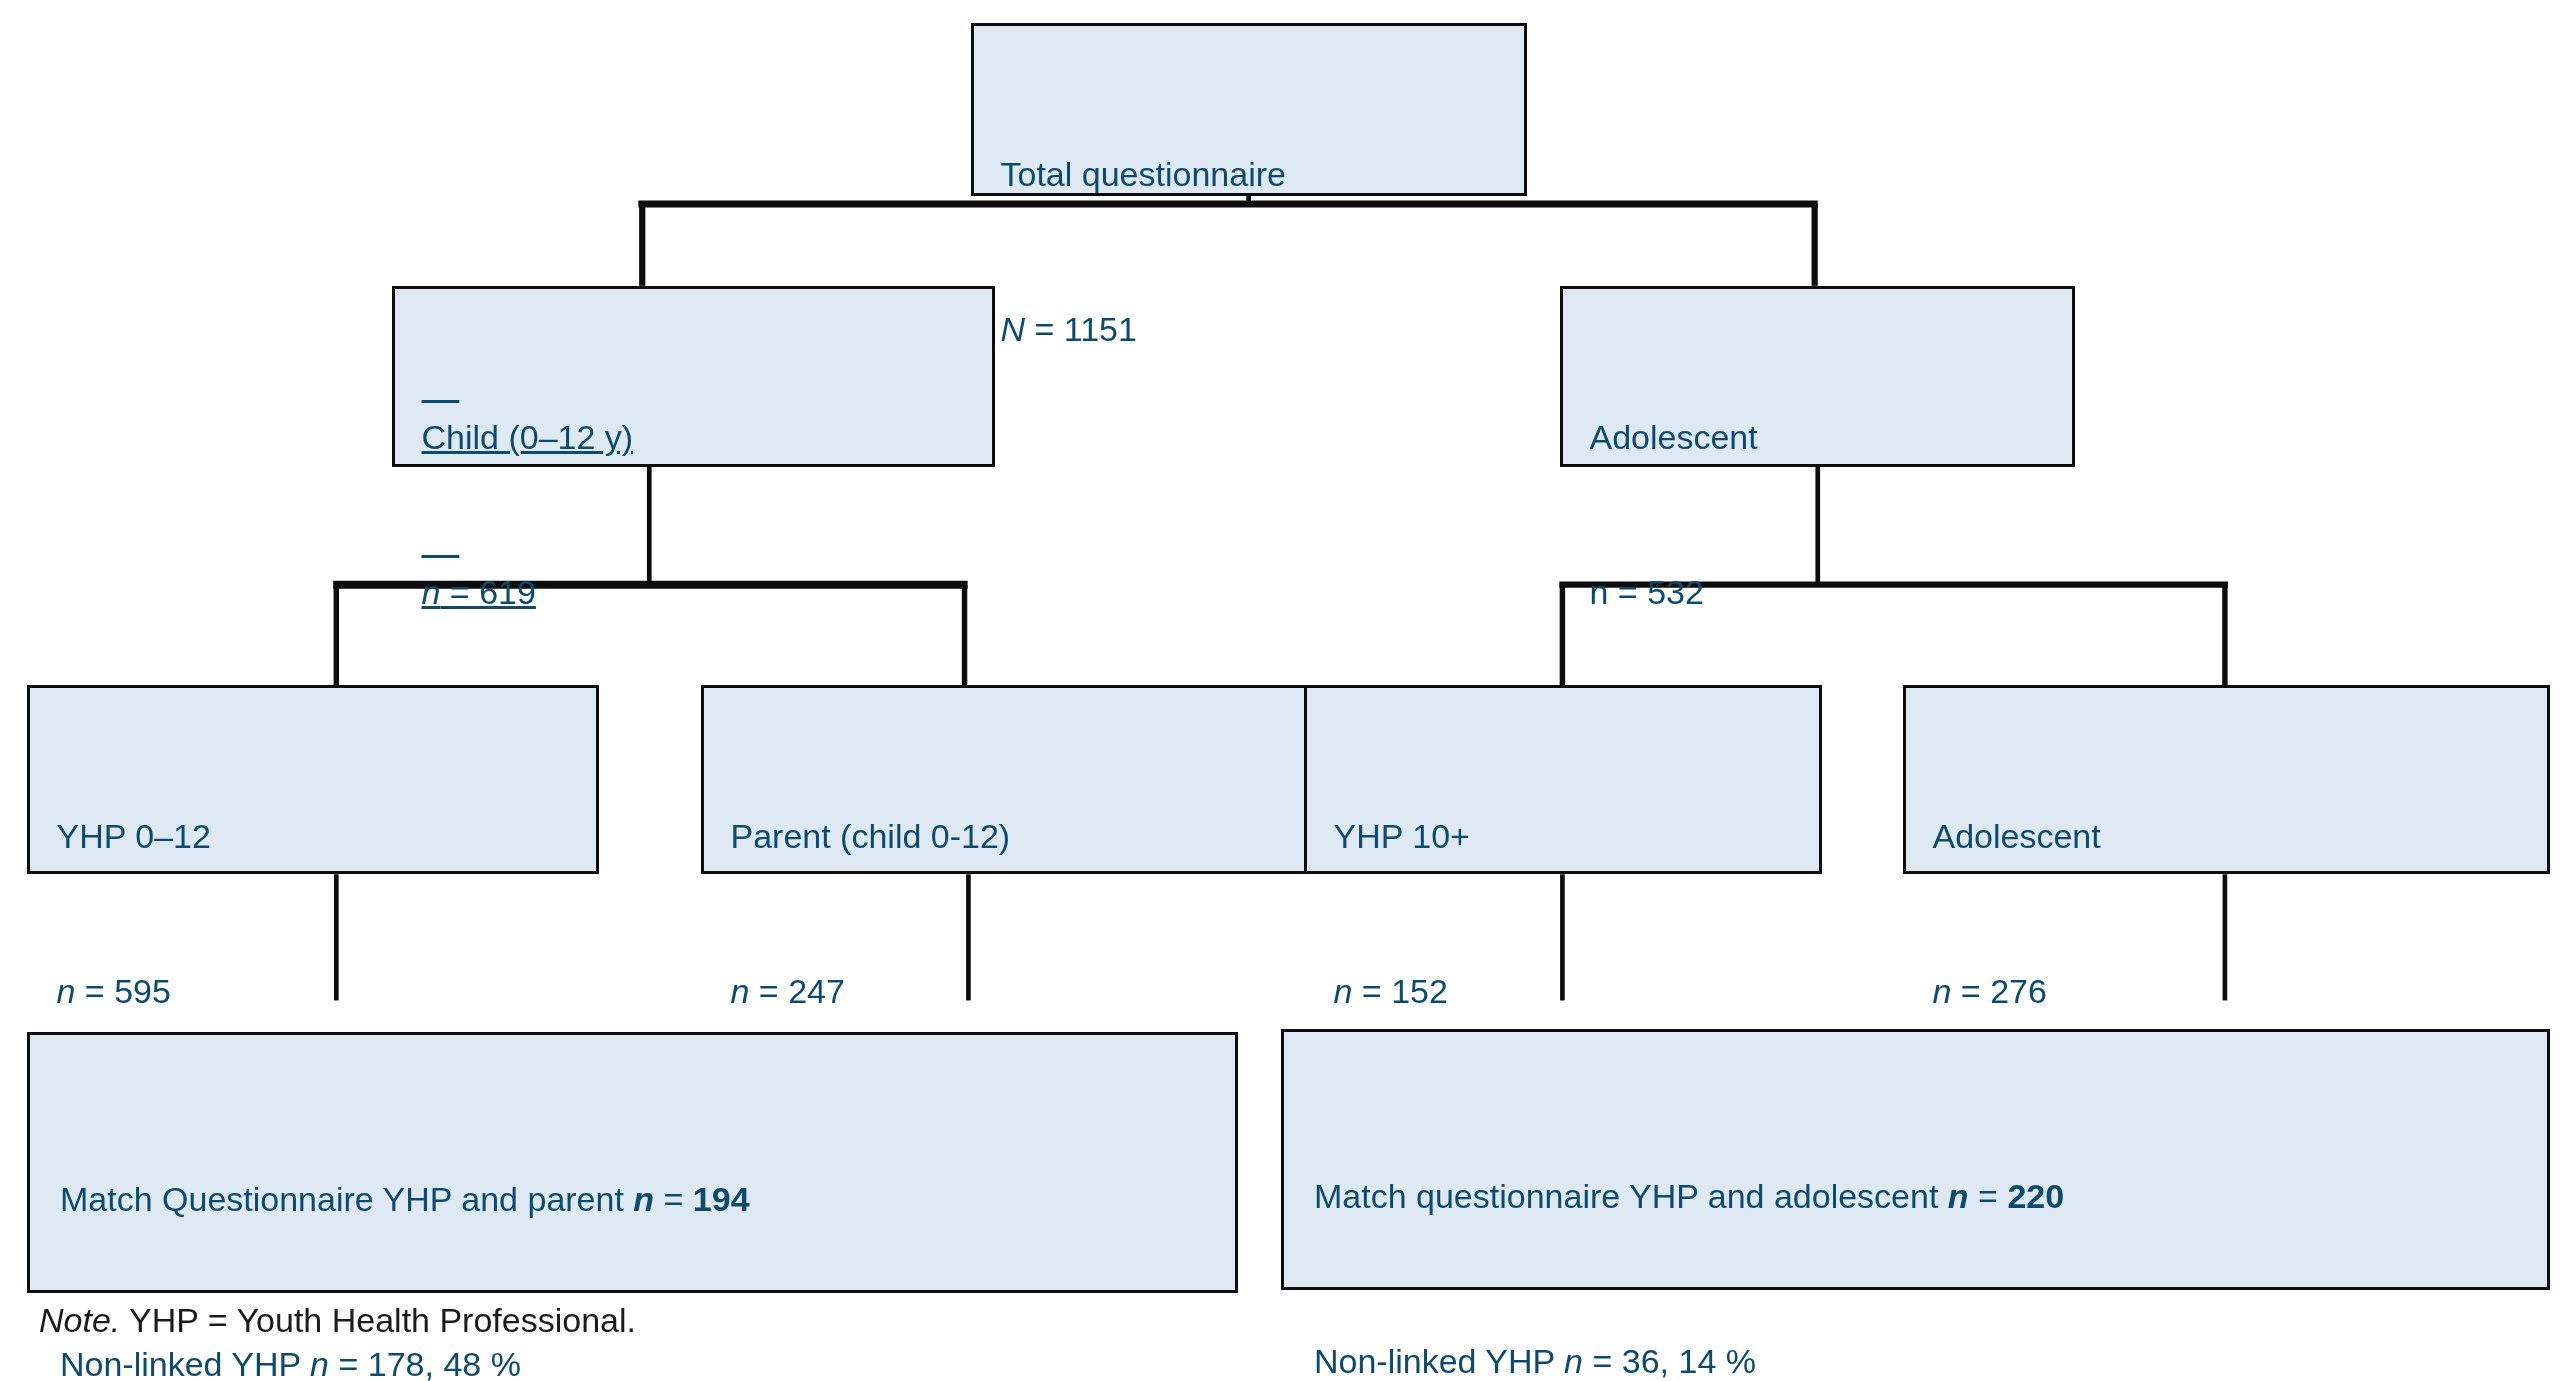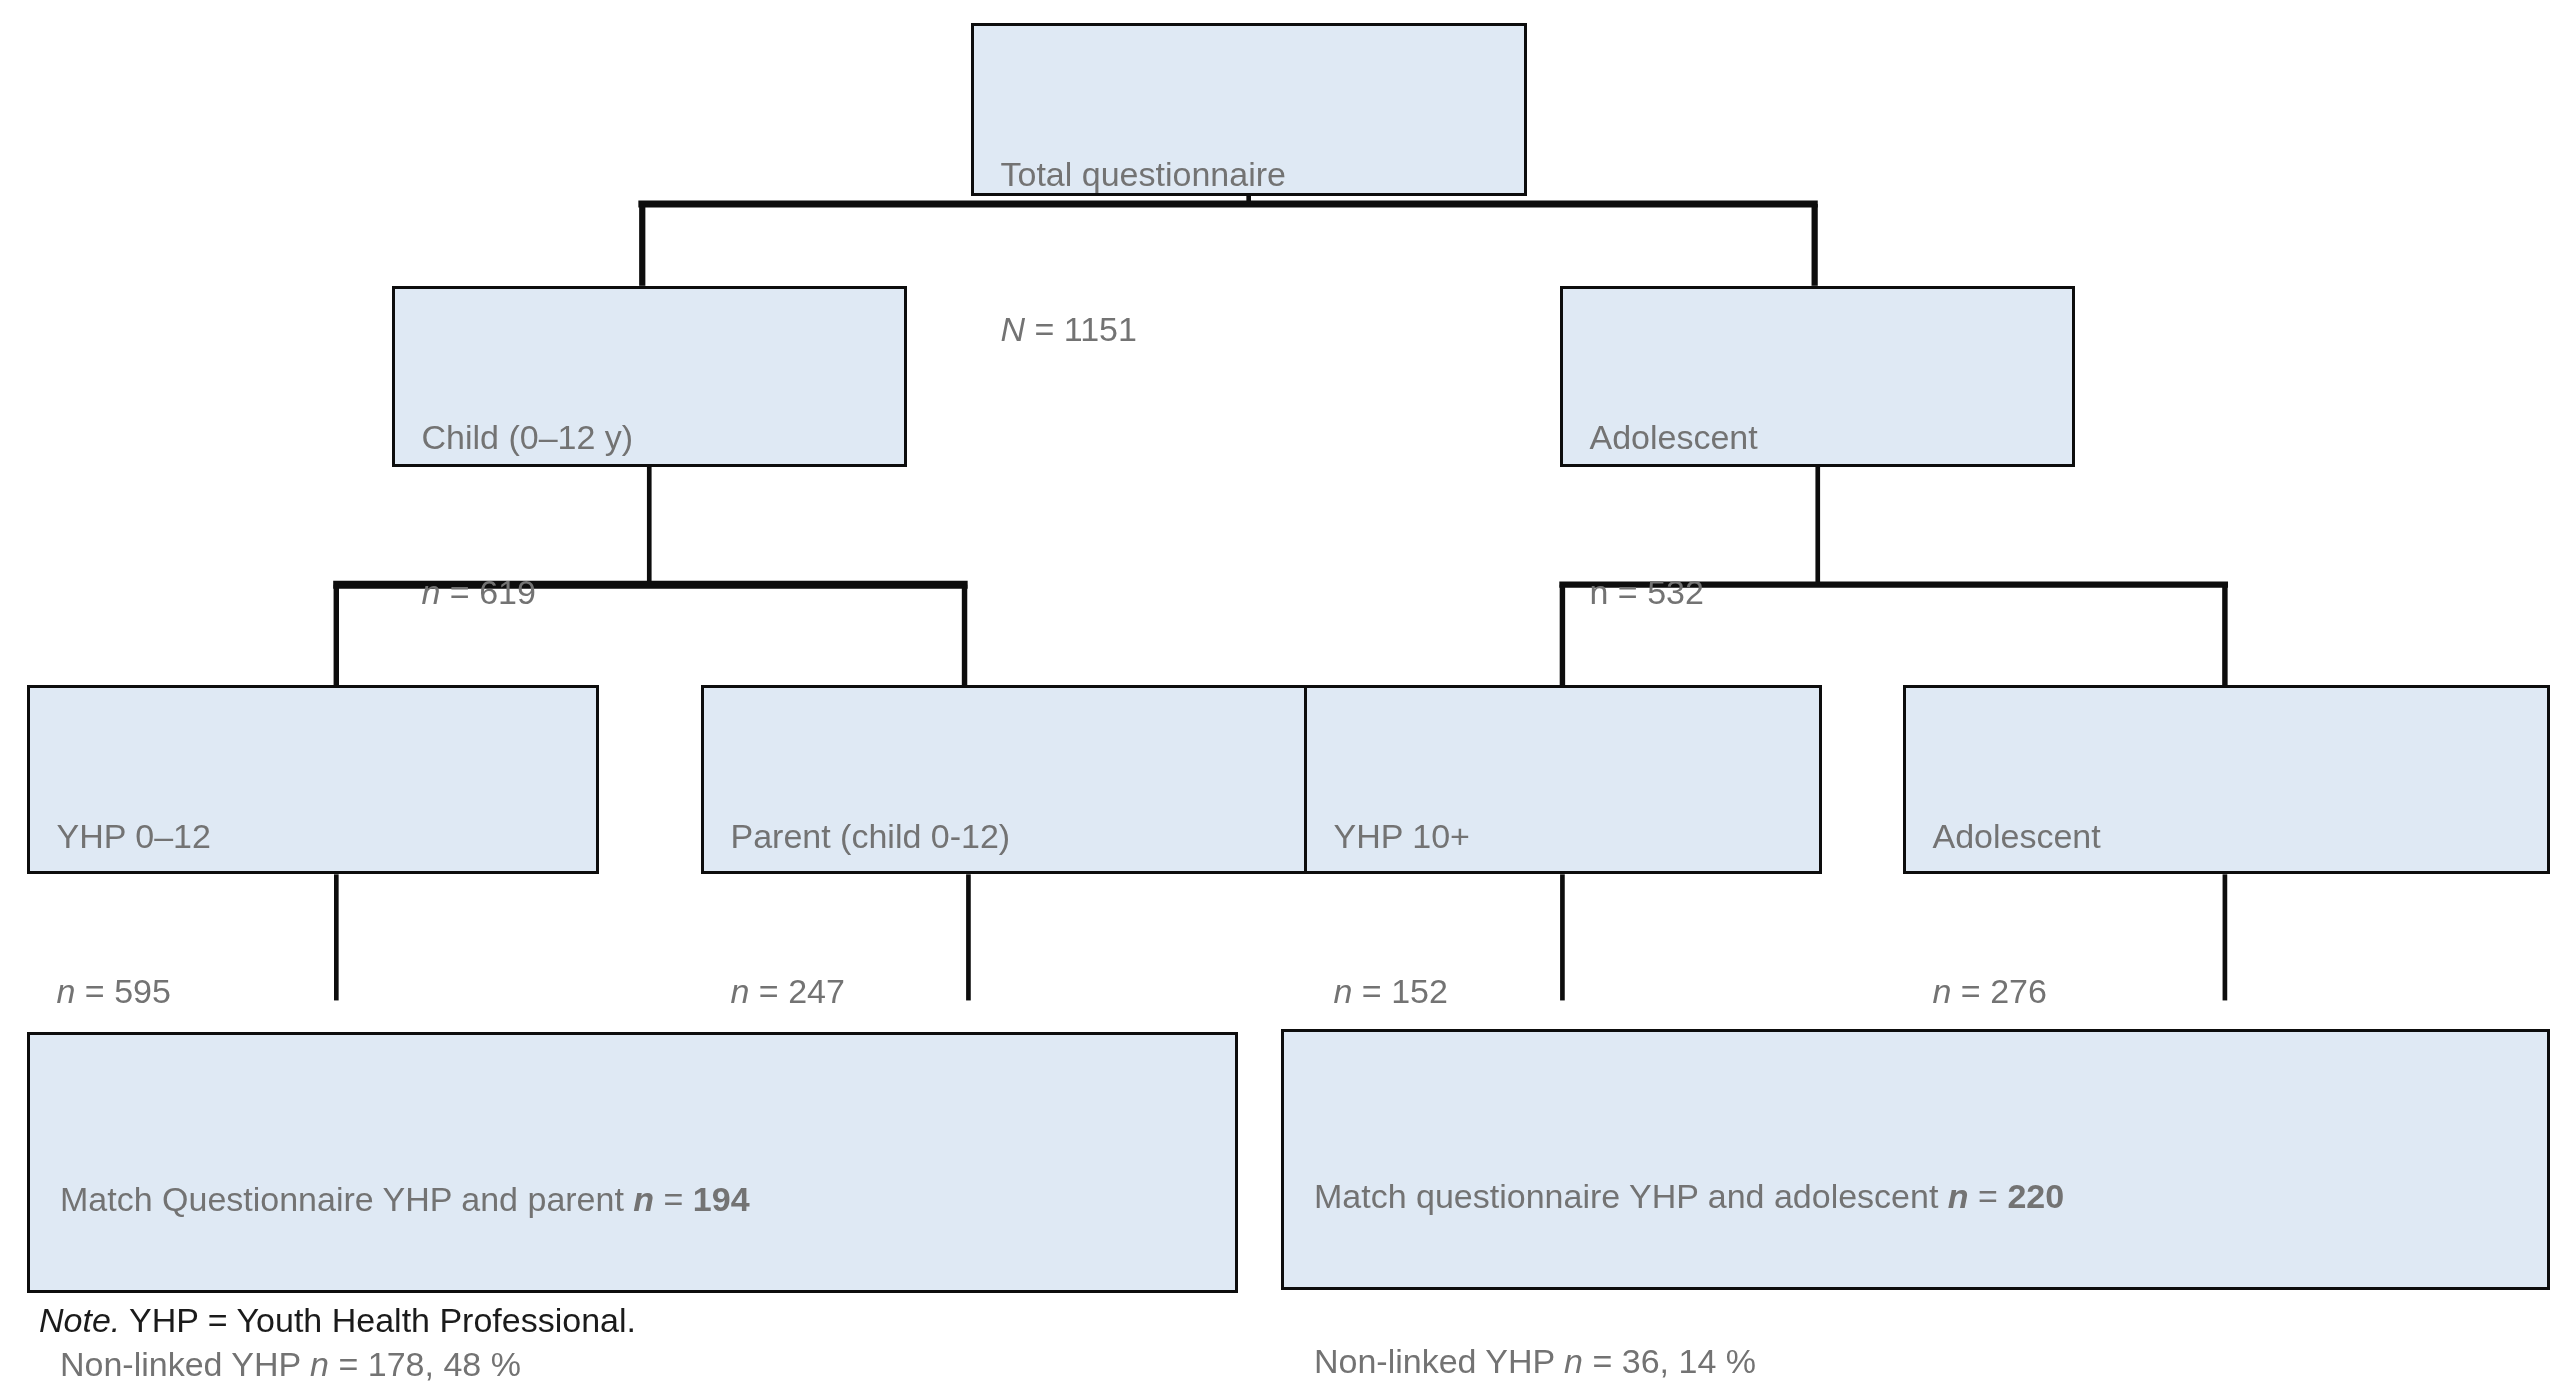--- a/index.html
+++ b/index.html
@@ -30,41 +30,41 @@
     height: 1382px;
     pointer-events: none;
   }
 
   
   .node {
     position: absolute;
     box-sizing: border-box;
     background: #dfe9f4;
     border: 3.9px solid #0d0d0d;
-    color: #737373;
+    color: #0c4a6e;
     font-size: 34px;
     line-height: 1.52;
     padding: 20px 26.5px 15.6px 26.5px;
     white-space: pre;
     z-index: 2;
   }
   .node .line {
     display: block;
   }
   .node .it { font-style: italic; }
   .node .bi { font-style: italic; font-weight: bold; }
   .node .bn { font-weight: bold; }
 
   
   #node-total {
     left: 971px;  top: 22.6px;   width: 556px;  height: 173px;
   }
   
   #node-child {
-    left: 392px;   top: 286px;  width: 515px;  height: 181px;
+    left: 392px;   top: 286px;  width: 603px;  height: 181px; text-decoration: underline;
   }
   #node-adolescent-group {
     left: 1560px;  top: 286px;  width: 515px;  height: 181px;
   }
   
   #node-yhp-0-12 {
     left: 27px;    top: 685px;  width: 572px;  height: 189px;
   }
   #node-parent {
     left: 701px;   top: 685px;  width: 648px;  height: 189px;

